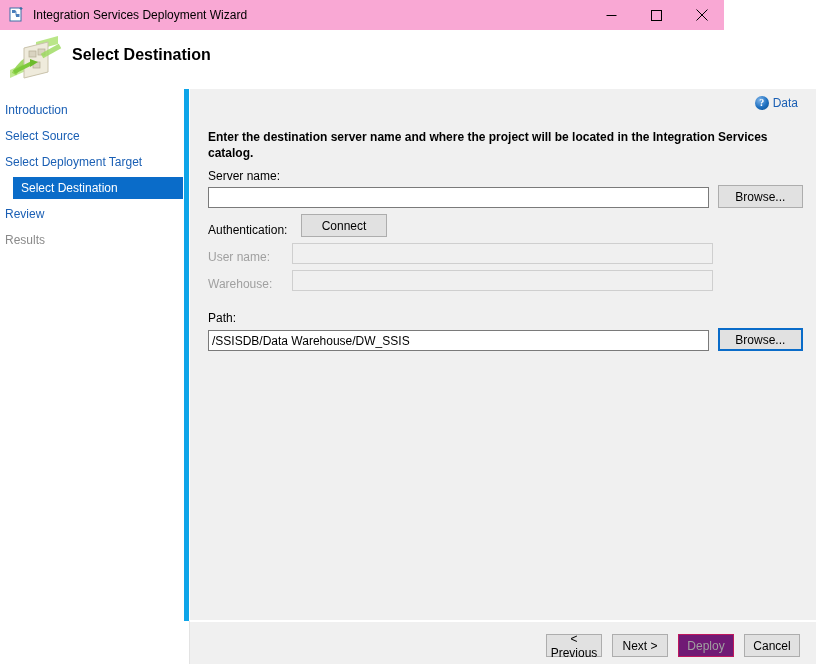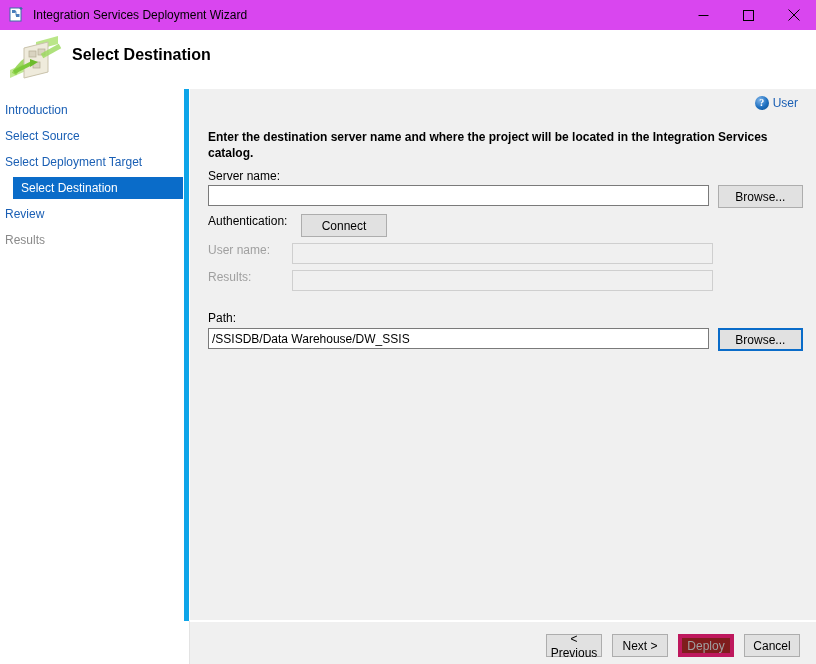--- a/index.html
+++ b/index.html
@@ -21,23 +21,23 @@
     width: 816px;
     height: 664px;
     background: #ffffff;
     box-sizing: border-box;
   }
 
   
   .titlebar {
     position: absolute;
     left: 0; top: 0;
-    width: 816px;
+    width: 724px;
     height: 30px;
-    background: #d946ef;
+    background: #f9a8d4;
     display: flex;
     align-items: center;
   }
   .titlebar-icon {
     width: 16px;
     height: 16px;
     margin-left: 9px;
     margin-right: 8px;
     flex: 0 0 auto;
     position: relative;
@@ -186,21 +186,21 @@
   .field-label {
     font-size: 12px;
     color: #000000;
     font-family: "Liberation Sans", sans-serif;
     white-space: nowrap;
   }
   .field-label.muted { color: #a0a0a0; }
 
   .row {
     display: flex;
-    align-items: flex-start;
+    align-items: flex-end;
     margin-bottom: 5px;
   }
   .lbl-col {
     width: 84px;
     flex: 0 0 84px;
     text-align: left;
   }
 
   .tbox {
     height: 21px;
@@ -253,22 +253,22 @@
     align-items: center;
     justify-content: center;
     cursor: default;
     padding: 0;
   }
   .btn.focused {
     border: 2px solid #0a6cc9;
   }
   .btn.disabled {
     color: #a0a0a0;
-    border: 4px solid #be185d;
-    background: #7f1d1d;
+    border: 1px solid #be185d;
+    background: #701a75;
   }
   .btn-gap { margin-left: 9px; }
 
   .path-block { margin-top: 20px; }
   .path-label { margin-bottom: 3px; }
 
   
   .footer {
     position: absolute;
     left: 190px; top: 621px;
@@ -355,21 +355,21 @@
     <div class="side-item">Select Deployment Target</div>
     <div class="side-item sub selected">Select Destination</div>
     <div class="side-item">Review</div>
     <div class="side-item disabled">Results</div>
   </div>
 
   <div class="content">
 
     <div class="help-link">
       <span class="help-icon">?</span>
-      <span class="help-text">User</span>
+      <span class="help-text">Data</span>
     </div>
 
     <div class="instruction">Enter the destination server name and where the project will be located in the Integration Services catalog.</div>
 
     <div class="form">
 
       <div style="margin-bottom:2px;">
         <span class="field-label">Server name:</span>
       </div>
       <div class="row">
@@ -381,21 +381,21 @@
         <span class="field-label lbl-col">Authentication:</span>
         <button class="btn btn-gap">Connect</button>
       </div>
 
       <div class="row" style="margin-top:6px;">
         <span class="field-label lbl-col muted">User name:</span>
         <input class="tbox w-user disabled" type="text" disabled="" value="" style="">
       </div>
 
       <div class="row" style="margin-top:6px;">
-        <span class="field-label lbl-col muted">Results:</span>
+        <span class="field-label lbl-col muted">Warehouse:</span>
         <input class="tbox w-user disabled" type="password" disabled="" value="" style="">
       </div>
 
       <div class="path-block">
         <div class="path-label">
           <span class="field-label">Path:</span>
         </div>
         <div class="row">
           <input class="tbox w-path" type="text" value="/SSISDB/Data Warehouse/DW_SSIS" style="">
           <button class="btn btn-gap focused">Browse...</button>

